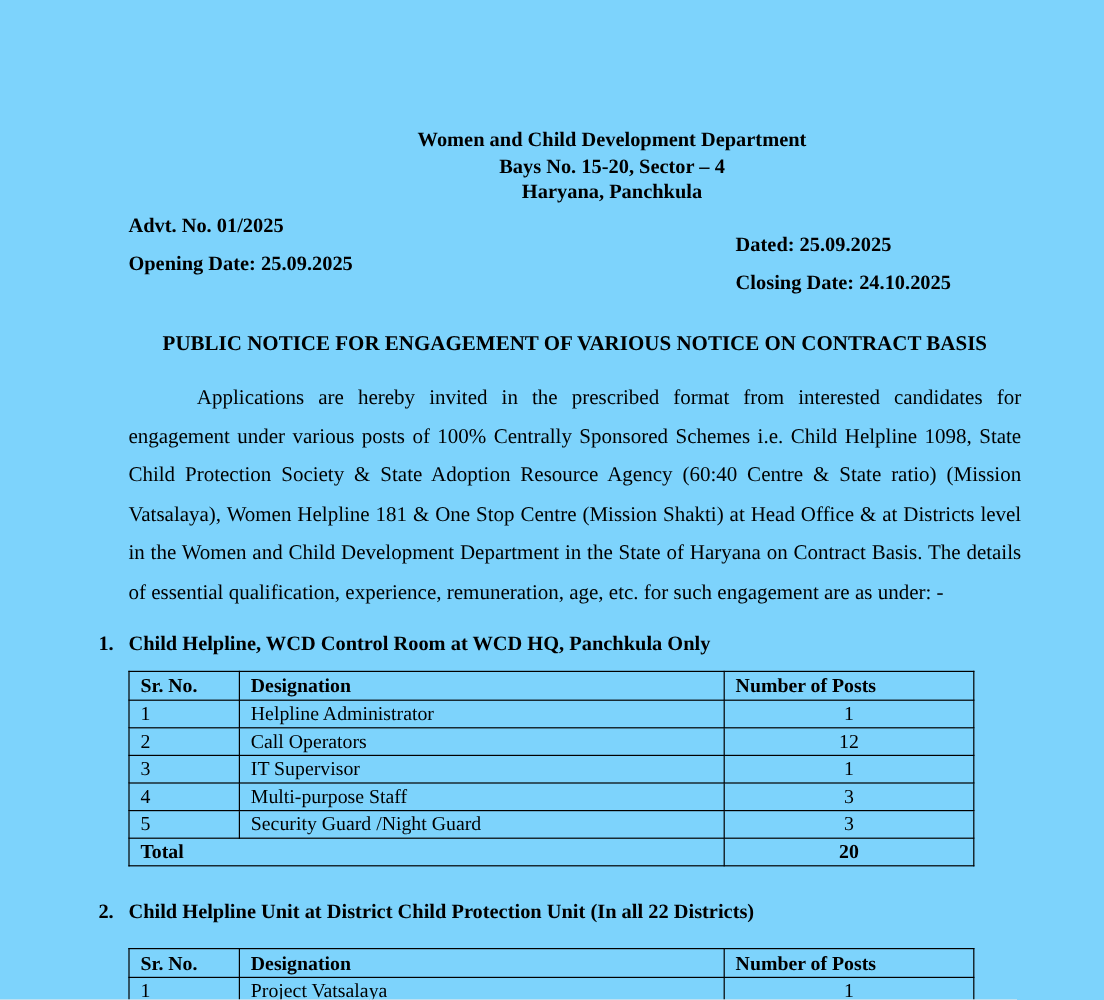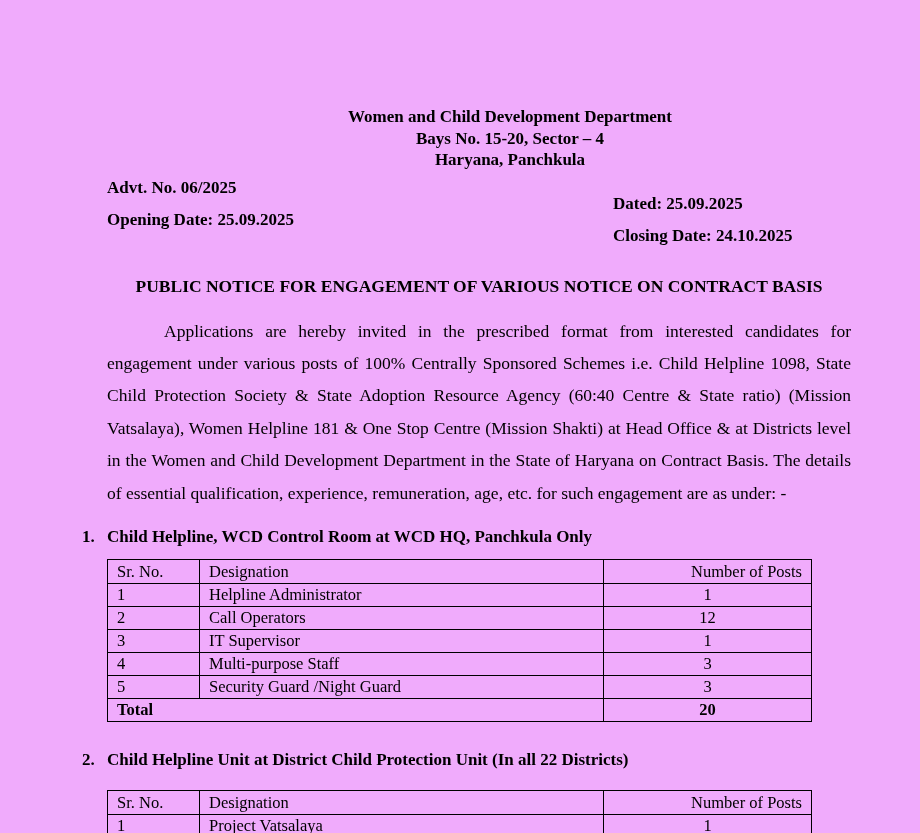--- a/index.html
+++ b/index.html
@@ -1,21 +1,21 @@
 <!DOCTYPE html>
 <html><head>
 <meta charset="utf-8">
 <style>
   html, body { margin: 0; padding: 0; background: #e9e9e9; }
   .page {
     position: relative;
     width: 920px;
     height: 833px;
     margin: 0 auto;
-    background: #f0abfc;
+    background: #7dd3fc;
     overflow: hidden;
     font-family: "Liberation Serif", "DejaVu Serif", serif;
     color: #000000;
   }
   .doc {
     padding: 106px 69px 0 107px; 
   }
   .header-block {
     text-align: center;
     font-weight: bold;
@@ -68,44 +68,44 @@
   table.posts.t1 { margin-top: 11px; }
   table.posts.t2 { margin-top: 19px; }
   table.posts th, table.posts td {
     border: 1px solid #000000;
     padding: 0 9px;
     height: 22px;
     line-height: 20px;
     overflow: hidden;
     white-space: nowrap;
   }
-  table.posts th { font-weight: normal; height: 23px; }
+  table.posts th { font-weight: bold; height: 23px; }
   col.c-sr   { width: 92px;  }
   col.c-des  { width: 404px; }
   col.c-num  { width: 208px; }
   th.h-sr, th.h-des { text-align: left; }
-  th.h-num { text-align: right; }
+  th.h-num { text-align: left; }
   td.d-sr, td.d-des { text-align: left; }
   td.d-num { text-align: center; }
   tr.total-row td { font-weight: bold; }
 </style>
 </head>
 <body>
 
 <div class="page">
   <div class="doc">
 
     <div class="header-block">
       <div>Women and Child Development Department</div>
       <div>Bays No. 15-20, Sector – 4</div>
       <div>Haryana, Panchkula</div>
     </div>
 
     <div class="meta-row first">
-      <span>Advt. No. 06/2025</span>
+      <span>Advt. No. 01/2025</span>
       <span class="meta-right">Dated: 25.09.2025</span>
     </div>
 
     <div class="meta-row second">
       <span>Opening Date: 25.09.2025</span>
       <span class="meta-right">Closing Date: 24.10.2025</span>
     </div>
 
     <div class="notice-title">PUBLIC NOTICE FOR ENGAGEMENT OF VARIOUS NOTICE ON CONTRACT BASIS</div>
 

